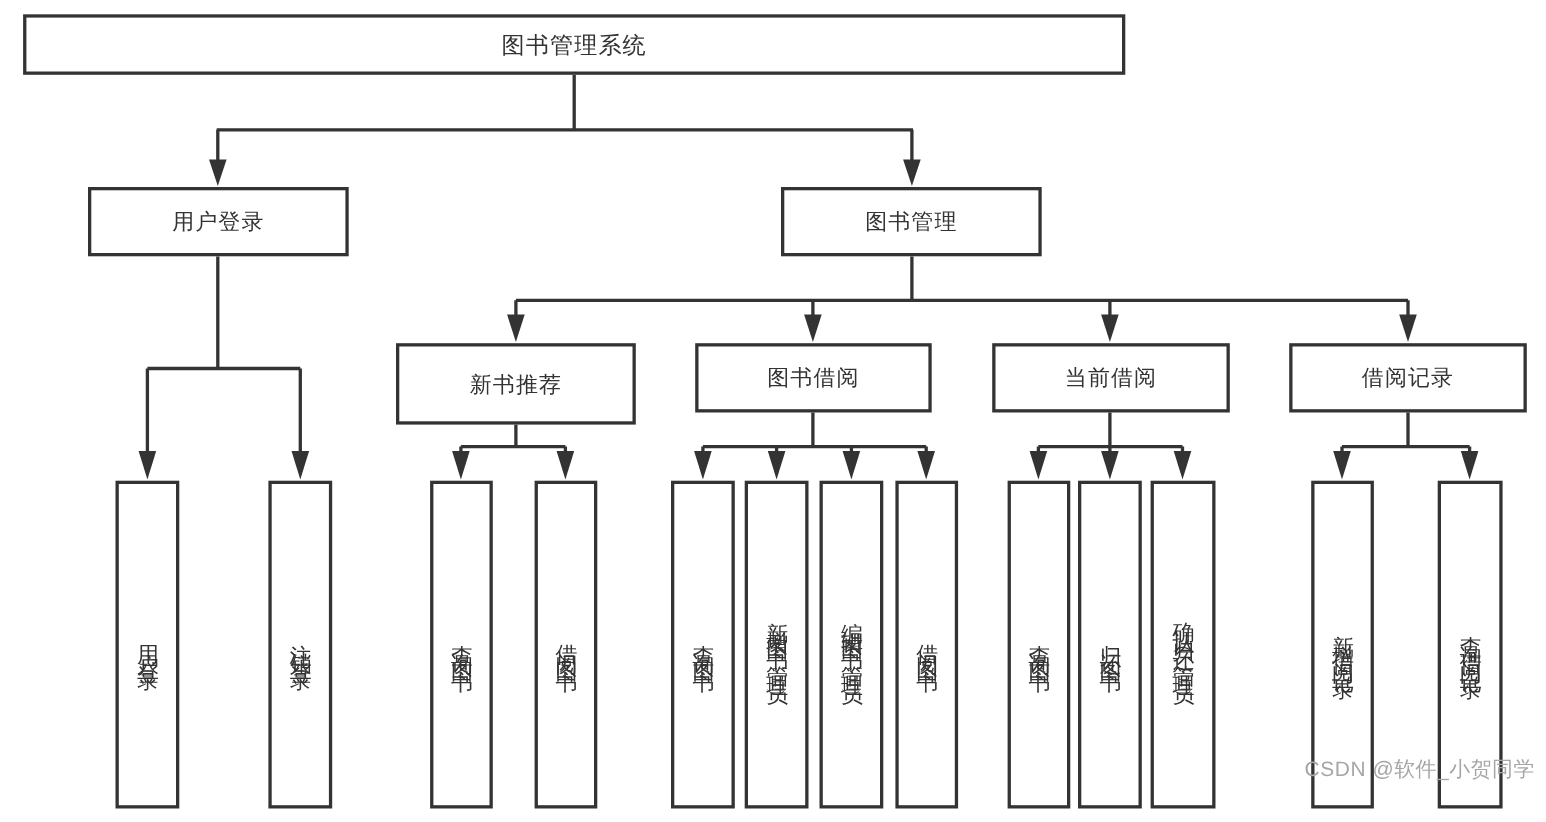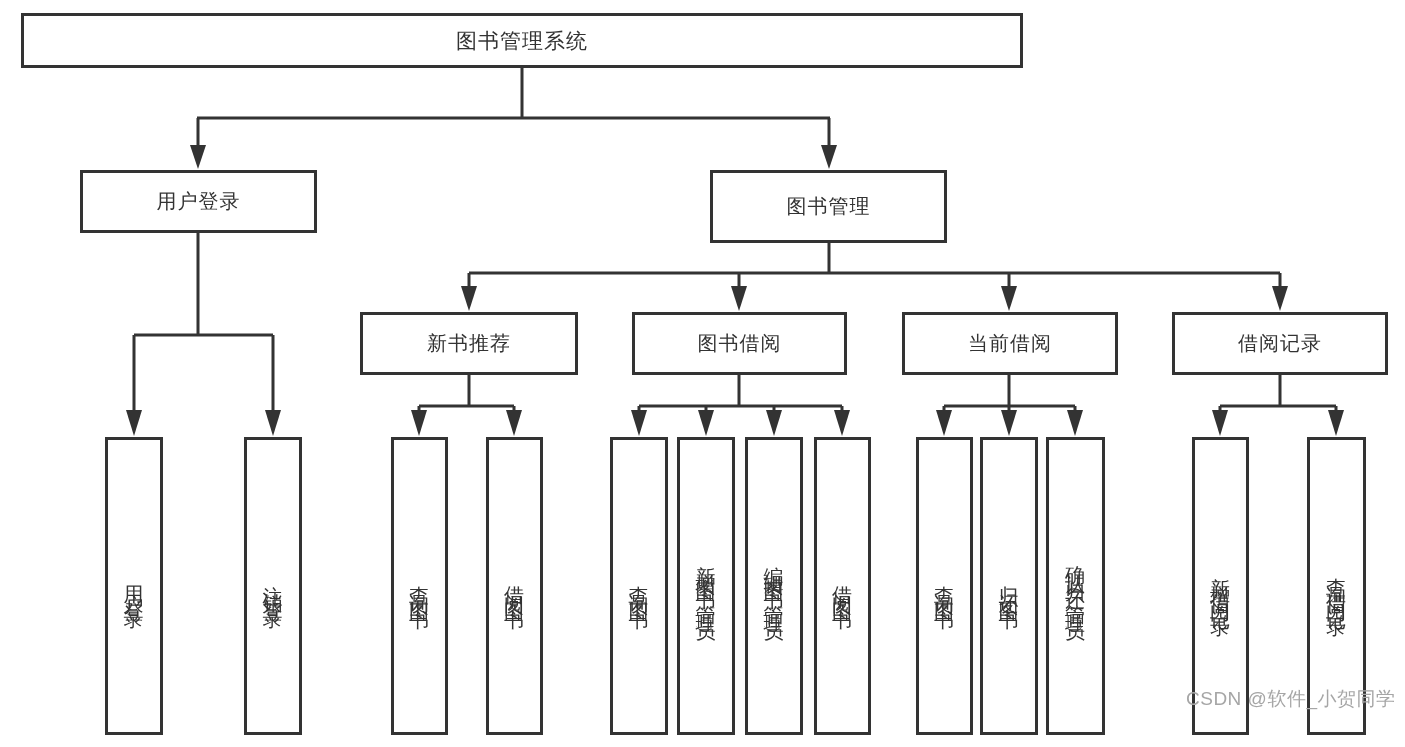--- a/index.html
+++ b/index.html
@@ -111,25 +111,25 @@
     </g>
   </svg>
 
   <div class="node h root-box" style="left:21px; top:13px; width:1002px; height:55px;align-items:center;">
     <span>图书管理系统</span>
   </div>
 
   <div class="node h" style="left:80px; top:170px; width:237px; height:63px;">
     <span>用户登录</span>
   </div>
-  <div class="node h" style="left:710px; top:170px; width:237px; height:73px;">
+  <div class="node h" style="left:710px; top:170px; width:237px; height:63px;">
     <span>图书管理</span>
   </div>
 
-  <div class="node h" style="left:360px; top:312px; width:218px; height:63px;text-align:right;">
+  <div class="node h" style="left:360px; top:312px; width:218px; height:74px;text-align:right;">
     <span>新书推荐</span>
   </div>
   <div class="node h" style="left:902px; top:312px; width:216px; height:63px;">
     <span>当前借阅</span>
   </div>
   <div class="node h" style="left:632px; top:312px; width:215px; height:63px;">
     <span>图书借阅</span>
   </div>
   <div class="node h" style="left:1172px; top:312px; width:216px; height:63px;">
     <span>借阅记录</span>

